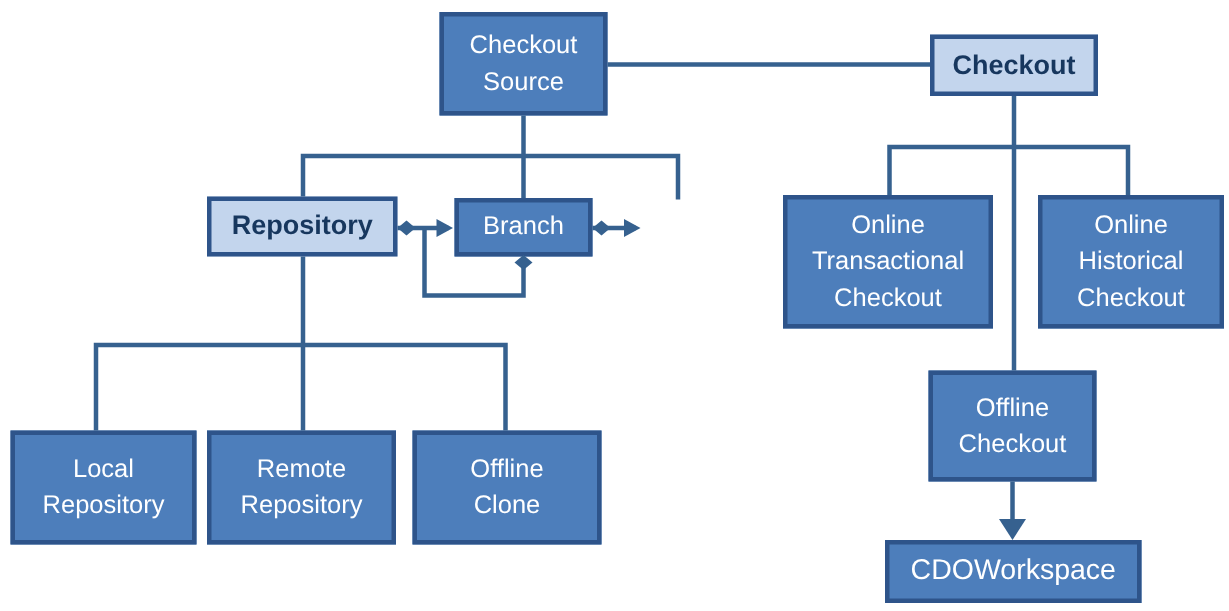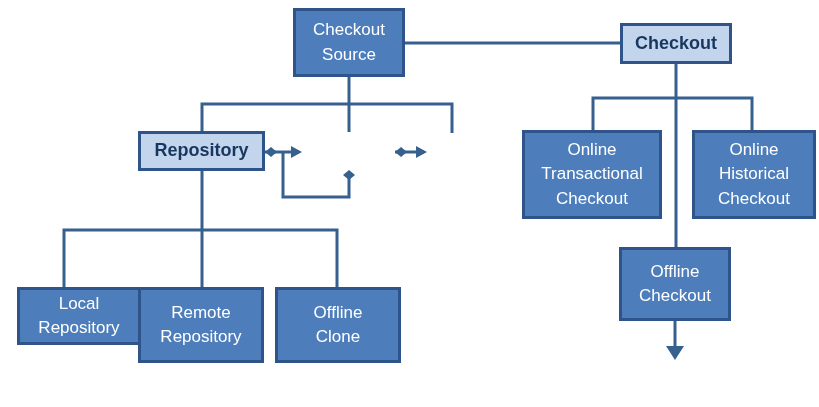--- a/index.html
+++ b/index.html
@@ -70,41 +70,47 @@
   </div>
 
   <div class="node highlight" style="left:620px;top:23px;width:112px;height:41px">
     <span class="label">Checkout</span>
   </div>
 
   <div class="node highlight" style="left:138px;top:131px;width:127px;height:40px">
     <span class="label">Repository</span>
   </div>
 
+  <div class="node" style="left:303px;top:132px;width:92px;height:39px">
+    <span class="label">Branch</span>
+  </div>
 
 
   <div class="node" style="left:522px;top:130px;width:140px;height:89px">
     <span class="label">Online
 Transactional
 Checkout</span>
   </div>
 
   <div class="node" style="left:692px;top:130px;width:124px;height:89px">
     <span class="label">Online
 Historical
 Checkout</span>
   </div>
 
   <div class="node" style="left:619px;top:247px;width:112px;height:74px">
     <span class="label">Offline
 Checkout</span>
   </div>
 
+  <div class="node large" style="left:590px;top:360px;width:171px;height:42px">
+    <span class="label">CDOWorkspace</span>
+  </div>
 
-  <div class="node" style="left:17px;top:287px;width:124px;height:58px">
+  <div class="node" style="left:7px;top:287px;width:124px;height:76px">
     <span class="label">Local
 Repository</span>
   </div>
 
   <div class="node" style="left:138px;top:287px;width:126px;height:76px">
     <span class="label">Remote
 Repository</span>
   </div>
 
   <div class="node" style="left:275px;top:287px;width:126px;height:76px">

